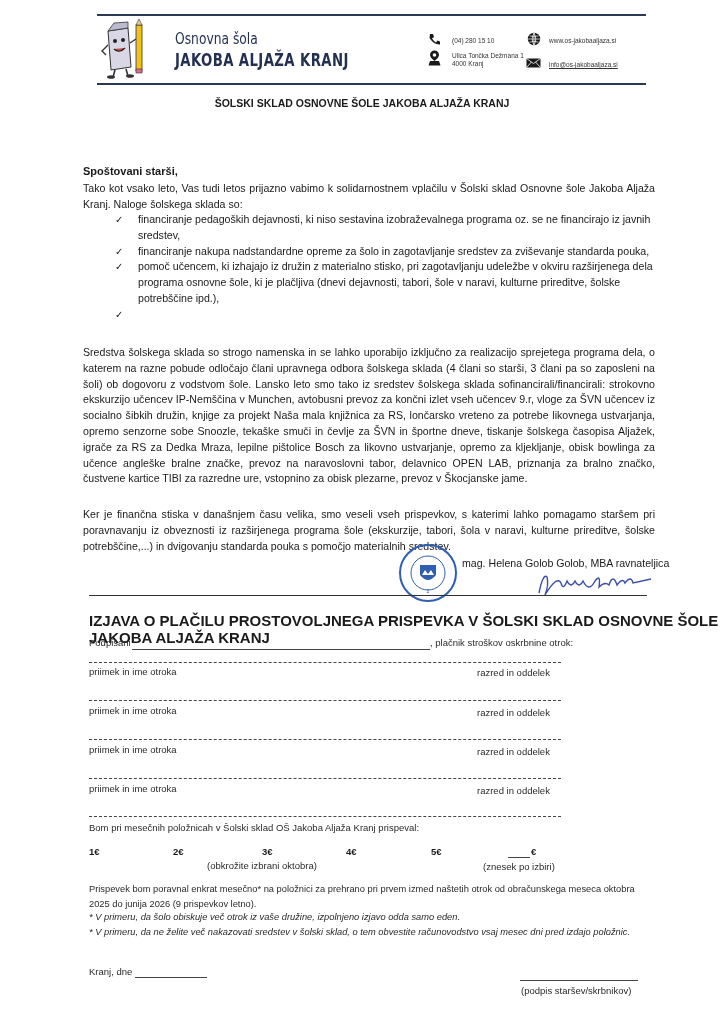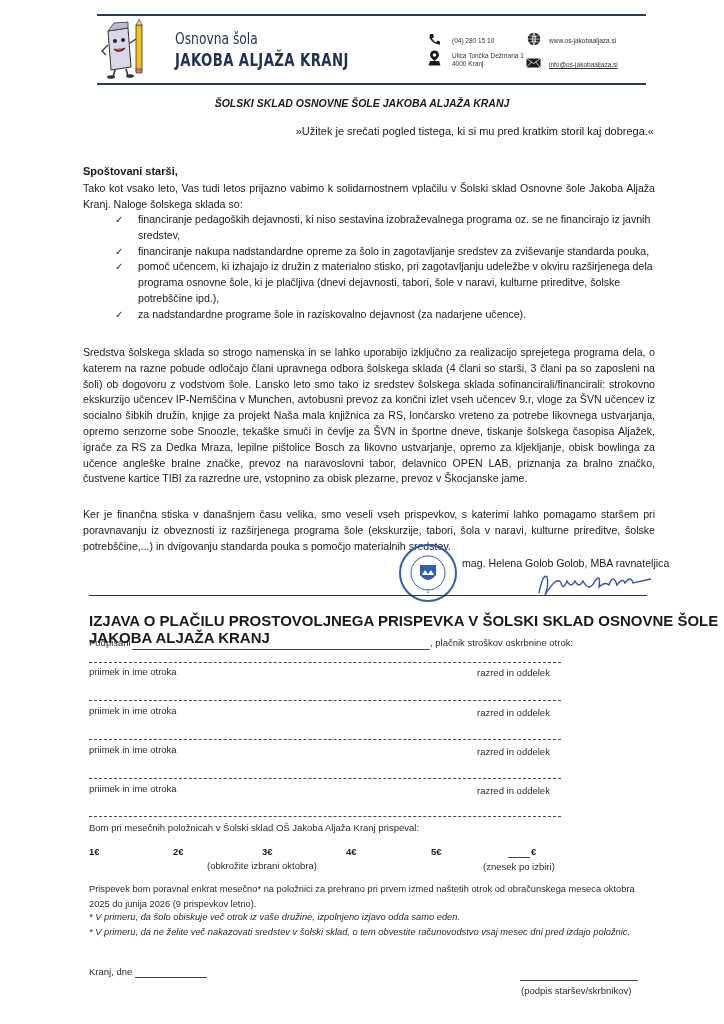--- a/index.html
+++ b/index.html
@@ -11,21 +11,21 @@
 
     
     .hrule { position: absolute; left: 97px; width: 549px; height: 2px; background: #2a3a55; }
     .logo { position: absolute; left: 100px; top: 19px; width: 58px; height: 60px; }
     .school-sub { position: absolute; left: 175px; top: 30px; font-size: 15px; color: #233150; letter-spacing: 0px; font-family: "DejaVu Sans", sans-serif; transform: scaleX(0.82); transform-origin: left; }
     .school-name { position: absolute; left: 175px; top: 50px; font-size: 17px; font-weight: bold; color: #233150; font-family: "DejaVu Sans", sans-serif; transform: scaleX(0.78); transform-origin: left; letter-spacing: 0.5px; }
     .contact { position: absolute; font-size: 6.5px; color: #333; line-height: 8px; }
     .cicon { position: absolute; }
 
     
-    .title { position: absolute; left: 0; width: 724px; top: 97px; text-align: center; font-size: 10.5px; font-weight: bold; color: #1a1a1a; font-style: italic; }
+    .title { position: absolute; left: 0; width: 724px; top: 97px; text-align: center; font-size: 10.5px; font-weight: bold; color: #1a1a1a; }
     .quote { position: absolute; right: 70px; top: 122px; font-size: 11px; text-align: right; line-height: 18px; }
     .para { position: absolute; left: 83px; width: 572px; font-size: 10.6px; line-height: 15.8px; text-align: justify; }
     .greet { position: absolute; left: 83px; top: 165px; font-size: 11px; font-weight: bold; }
     .list { position: absolute; left: 83px; width: 572px; font-size: 10.6px; line-height: 15.8px; margin: 0; padding: 0; list-style: none; }
     .list li { position: relative; padding-left: 55px; }
     .list li .chk { position: absolute; left: 32px; top: 0; font-size: 10px; }
 
     .sign-name { position: absolute; left: 462px; top: 557px; font-size: 10.6px; }
     .stamp { position: absolute; left: 398px; top: 543px; width: 60px; height: 60px; }
     .signature { position: absolute; left: 535px; top: 567px; width: 120px; height: 34px; }
@@ -91,31 +91,30 @@
 
 <svg class="cicon" style="left:526px;top:58px;" width="15" height="10" viewBox="0 0 15 10">
   <rect x="0.5" y="0.5" width="14" height="9" fill="#1a1a1a"></rect>
   <path d="M0.5 0.5 L7.5 5.5 L14.5 0.5 M0.5 9.5 L5.5 4 M14.5 9.5 L9.5 4" stroke="#fff" stroke-width="0.8" fill="none"></path>
 </svg>
 <div class="contact" style="left:549px;top:61px;text-decoration:underline;">info@os-jakobaaljaza.si</div>
 
 <div class="title">ŠOLSKI SKLAD OSNOVNE ŠOLE JAKOBA ALJAŽA KRANJ</div>
 
 <div class="quote">
-  <div>»Užitek je srečati pogled tistega, ki si mu pred kratkim storil kaj dobrega.«</div>
 </div>
 
 <div class="greet">Spoštovani starši,</div>
 <div class="para" style="top:181px;">Tako kot vsako leto, Vas tudi letos prijazno vabimo k solidarnostnem vplačilu v Šolski sklad Osnovne šole Jakoba Aljaža Kranj.  Naloge šolskega sklada so:</div>
 
 <ul class="list" style="top:212px;">
   <li><span class="chk">✓</span><span>financiranje pedagoških dejavnosti, ki niso sestavina izobraževalnega programa oz. se ne financirajo iz javnih sredstev,</span></li>
   <li><span class="chk">✓</span><span>financiranje nakupa nadstandardne opreme za šolo in zagotavljanje sredstev za zviševanje standarda pouka,</span></li>
   <li><span class="chk">✓</span><span>pomoč učencem, ki izhajajo iz družin z materialno stisko, pri zagotavljanju udeležbe v okviru razširjenega dela programa osnovne šole, ki je plačljiva (dnevi dejavnosti, tabori, šole v naravi, kulturne prireditve, šolske potrebščine ipd.),</span></li>
-  <li><span class="chk">✓</span><span>za nadstandardne programe šole in raziskovalno dejavnost (za nadarjene učence).</span></li>
+  <li><span class="chk">✓</span></li>
 </ul>
 
 <div class="para" style="top:345px;">Sredstva šolskega sklada so strogo namenska in se lahko uporabijo izključno za realizacijo sprejetega programa dela, o katerem na razne pobude odločajo člani upravnega odbora šolskega sklada (4 člani so starši, 3 člani pa so zaposleni na šoli) ob dogovoru z vodstvom šole. Lansko leto smo tako iz sredstev šolskega sklada sofinancirali/financirali: strokovno ekskurzijo učencev IP-Nemščina v Munchen, avtobusni prevoz za končni izlet vseh učencev 9.r, vloge za ŠVN učencev iz socialno šibkih družin, knjige za projekt Naša mala knjižnica za RS, lončarsko vreteno za potrebe likovnega ustvarjanja, opremo senzorne sobe Snoozle, tekaške smuči in čevlje za ŠVN in športne dneve, tiskanje šolskega časopisa Aljažek, igrače za RS za Dedka Mraza, lepilne pištolice Bosch za likovno ustvarjanje, opremo za kljekljanje, obisk bowlinga za učence angleške bralne značke, prevoz na naravoslovni tabor, delavnico OPEN LAB, priznanja za bralno značko, čustvene kartice TIBI za razredne ure, vstopnino za obisk plezarne, prevoz v Škocjanske jame.</div>
 <div class="para" style="top:507px;">Ker je finančna stiska v današnjem času velika, smo veseli vseh prispevkov, s katerimi lahko pomagamo staršem pri poravnavanju iz obveznosti iz razširjenega programa šole (ekskurzije, tabori, šola v naravi, kulturne prireditve, šolske potrebščine,...) in dvigovanju standarda pouka s pomočjo materialnih sredstev.</div>
 
 <svg class="stamp" viewBox="0 0 60 60">
   <circle cx="30" cy="30" r="28" fill="none" stroke="#2f5fb0" stroke-width="2"></circle>
   <circle cx="30" cy="30" r="17" fill="none" stroke="#2f5fb0" stroke-width="1"></circle>
   <path d="M22 22 L38 22 L38 32 Q30 42 22 32 Z" fill="#2f5fb0"></path>
   <path d="M24 32 L27 27 L30 31 L33 27 L36 32 Z" fill="#fff"></path>

